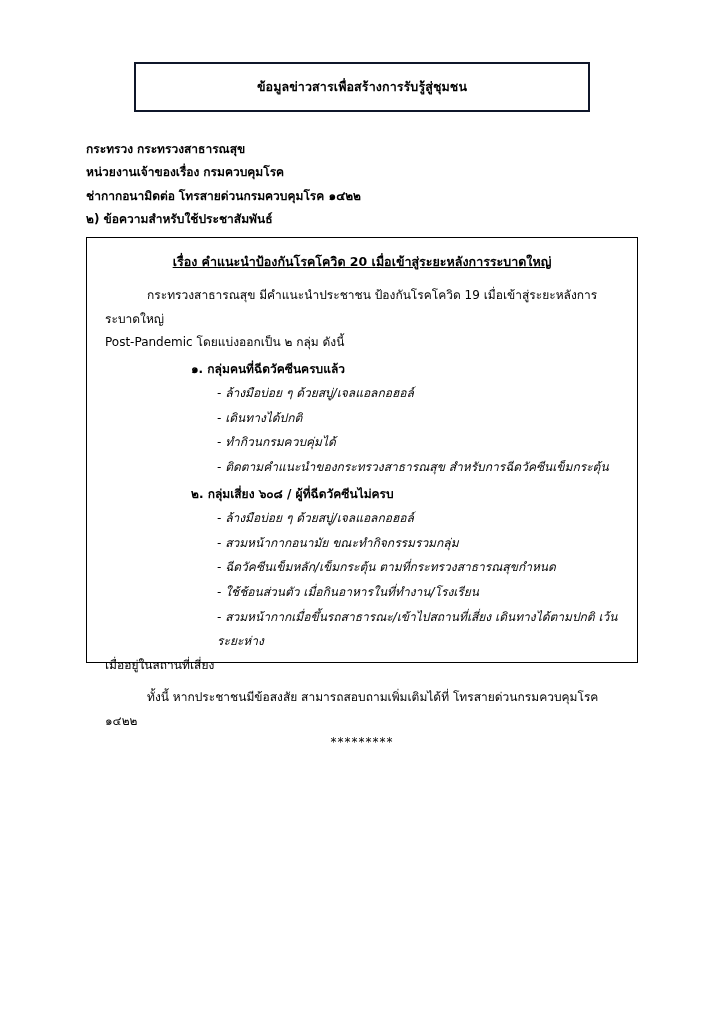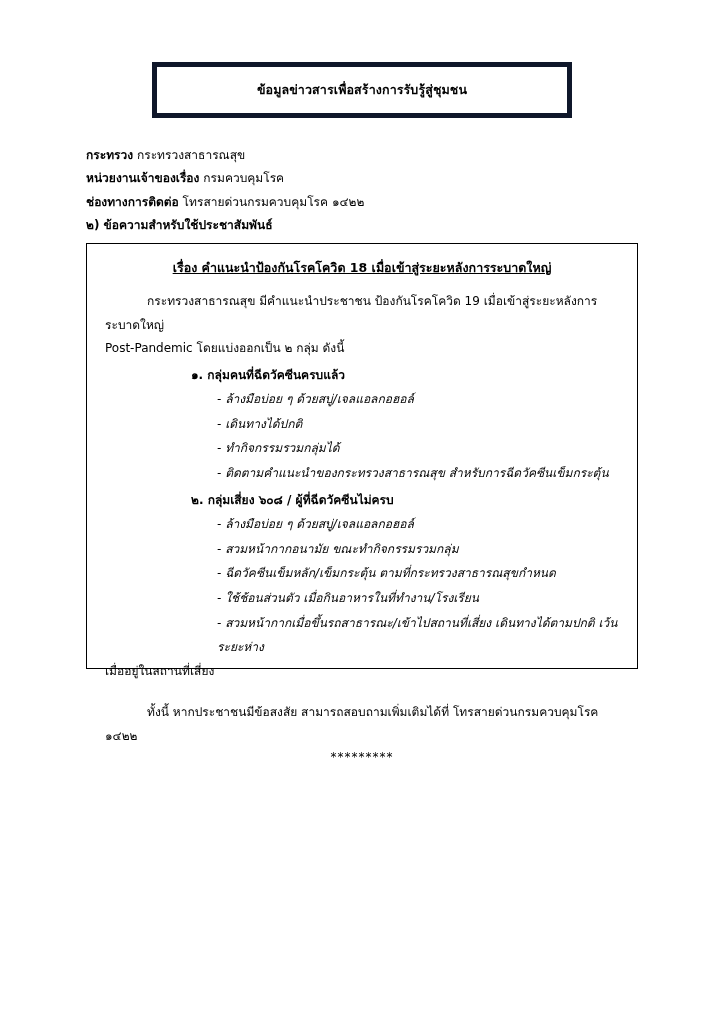--- a/index.html
+++ b/index.html
@@ -19,22 +19,22 @@
     position: relative;
     width: 724px;
     height: 1024px;
     box-sizing: border-box;
     padding: 0 86px;
   }
 
   
   .header-box {
     margin: 62px auto 0 auto;
-    width: 420px;
-    border: 5px solid #0f172a;
+    width: 456px;
+    border: 2px solid #0f172a;
     padding: 12px 6px 12px 6px;
     text-align: center;
     box-sizing: border-box;
   }
   .header-line {
     font-size: 12.5px;
     font-weight: bold;
     line-height: 1.75;
     letter-spacing: 0.1px;
   }
@@ -45,21 +45,21 @@
   }
   .meta-row {
     font-size: 12px;
     line-height: 1.95;
     white-space: nowrap;
   }
   .meta-label {
     font-weight: bold;
   }
   .meta-value {
-    font-weight: normal;
+    font-weight: bold;
     text-align: center;
   }
 
   .numbered-row {
     font-size: 12px;
     line-height: 1.95;
     white-space: nowrap;
   }
   .numbered-row .num {
     font-weight: bold;
@@ -104,21 +104,21 @@
   }
   .cb-hang {
     font-size: 12px;
     line-height: 1.95;
     padding-left: 0;
   }
   .cb-final {
     font-size: 12px;
     line-height: 1.95;
     text-indent: 42px;
-    margin-top: 18px;
+    margin-top: 9px;
   }
   .cb-stars {
     text-align: center;
     font-size: 12px;
     letter-spacing: 1px;
     margin-top: 2px;
   }
 </style>
 </head>
 <body>
@@ -132,40 +132,40 @@
   <div class="meta">
     <div class="meta-row">
       <span class="meta-label">กระทรวง</span>
       <span class="meta-value">กระทรวงสาธารณสุข</span>
     </div>
     <div class="meta-row">
       <span class="meta-label">หน่วยงานเจ้าของเรื่อง</span>
       <span class="meta-value">กรมควบคุมโรค</span>
     </div>
     <div class="meta-row">
-      <span class="meta-label">ช่องทางการติดต่อ</span>
+      <span class="meta-label">ช่ากากอนามิดต่อ</span>
       <span class="meta-value">โทรสายด่วนกรมควบคุมโรค ๑๔๒๒</span>
     </div>
 
     <div class="numbered-row">
       <span class="num">๒) ข้อความสำหรับใช้ประชาสัมพันธ์</span>
       <span></span>
     </div>
   </div>
 
   <div class="content-box">
-    <div class="cb-title">เรื่อง คำแนะนำป้องกันโรคโควิด 18 เมื่อเข้าสู่ระยะหลังการระบาดใหญ่</div>
+    <div class="cb-title">เรื่อง คำแนะนำป้องกันโรคโควิด 20 เมื่อเข้าสู่ระยะหลังการระบาดใหญ่</div>
 
     <div class="cb-para">กระทรวงสาธารณสุข มีคำแนะนำประชาชน ป้องกันโรคโควิด 19 เมื่อเข้าสู่ระยะหลังการระบาดใหญ่</div>
     <div class="cb-para cont">Post-Pandemic โดยแบ่งออกเป็น ๒ กลุ่ม ดังนี้</div>
 
     <div class="cb-group-head">๑. กลุ่มคนที่ฉีดวัคซีนครบแล้ว</div>
     <div class="cb-bullet">- ล้างมือบ่อย ๆ ด้วยสบู่/เจลแอลกอฮอล์</div>
     <div class="cb-bullet">- เดินทางได้ปกติ</div>
-    <div class="cb-bullet">- ทำกิจกรรมรวมกลุ่มได้</div>
+    <div class="cb-bullet">- ทำกิวนกรมควบคุ่มได้</div>
     <div class="cb-bullet">- ติดตามคำแนะนำของกระทรวงสาธารณสุข สำหรับการฉีดวัคซีนเข็มกระตุ้น</div>
 
     <div class="cb-group-head">๒. กลุ่มเสี่ยง ๖๐๘ / ผู้ที่ฉีดวัคซีนไม่ครบ</div>
     <div class="cb-bullet">- ล้างมือบ่อย ๆ ด้วยสบู่/เจลแอลกอฮอล์</div>
     <div class="cb-bullet">- สวมหน้ากากอนามัย ขณะทำกิจกรรมรวมกลุ่ม</div>
     <div class="cb-bullet">- ฉีดวัคซีนเข็มหลัก/เข็มกระตุ้น ตามที่กระทรวงสาธารณสุขกำหนด</div>
     <div class="cb-bullet">- ใช้ช้อนส่วนตัว เมื่อกินอาหารในที่ทำงาน/โรงเรียน</div>
     <div class="cb-bullet">- สวมหน้ากากเมื่อขึ้นรถสาธารณะ/เข้าไปสถานที่เสี่ยง  เดินทางได้ตามปกติ เว้นระยะห่าง</div>
 
     <div class="cb-hang">เมื่ออยู่ในสถานที่เสี่ยง</div>

